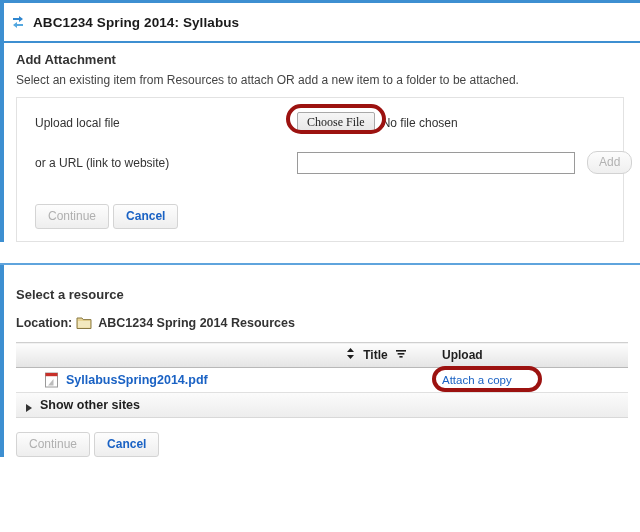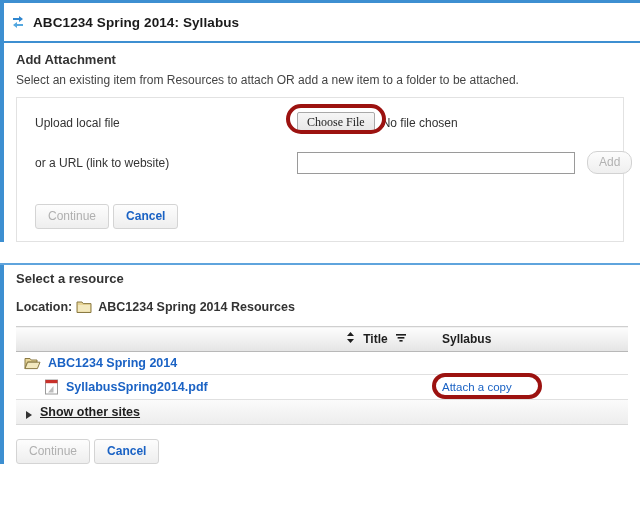--- a/index.html
+++ b/index.html
@@ -238,21 +238,20 @@
 
   .show-other {
     display: flex;
     align-items: flex-end;
     background: linear-gradient(#fbfbfb, #ededed);
     border-bottom: 1px solid #d8d8d8;
     padding: 5px 8px;
     font-size: 12.5px;
     font-weight: bold;
     color: #1e1e1e;
-    text-decoration: underline;
   }
   .tri-right {
     width: 0; height: 0;
     border-left: 6px solid #333333;
     border-top: 4px solid transparent;
     border-bottom: 4px solid transparent;
     margin-right: 8px;
     margin-left: 2px;
   }
 
@@ -300,21 +299,21 @@
     <div class="btn-row">
       <button class="btn btn-disabled">Continue</button>
       <button class="btn btn-link">Cancel</button>
     </div>
 
   </div>
 </div>
 
 <div class="divider"></div>
 
-<div class="panel" style="padding-top:6px;">
+<div class="panel" style="padding-top:22px;">
   <div class="panel-heading" style="margin-bottom:14px;">Select a resource</div>
 
   <div class="location-row">
     <span>Location:</span>
     <svg class="folder-ico" width="16" height="14" viewBox="0 0 16 14">
       <path d="M1 2 L6 2 L7.2 3.6 L15 3.6 L15 12.5 L1 12.5 Z" fill="#e8d596" stroke="#8a7a44" stroke-width="1"></path>
       <rect x="2" y="5" width="12" height="6.6" fill="#f3e9bf"></rect>
     </svg>
     <span>ABC1234 Spring 2014 Resources</span>
   </div>
@@ -327,37 +326,25 @@
             <path d="M4.5 0 L8 4 L1 4 Z" fill="#1e1e1e"></path>
             <path d="M4.5 11 L1 7 L8 7 Z" fill="#1e1e1e"></path>
           </svg>
           <span>Title</span>
           <svg class="filter-ico" width="10" height="10" viewBox="0 0 10 10">
             <rect x="0" y="1" width="10" height="1.6" fill="#1e1e1e"></rect>
             <rect x="1.6" y="4" width="6.8" height="1.6" fill="#1e1e1e"></rect>
             <rect x="3.4" y="7" width="3.2" height="1.6" fill="#1e1e1e"></rect>
           </svg>
         </th>
-        <th class="th-actions">Syllabus</th>
+        <th class="th-actions">Upload</th>
       </tr>
     </thead>
     <tbody>
 
-      <tr>
-        <td>
-          <div class="row-cell-title indent-1">
-            <svg width="17" height="14" viewBox="0 0 17 14">
-              <path d="M1 2.5 L6 2.5 L7.2 4 L13 4 L13 6 L3.5 6 L1 12.5 Z" fill="#e8d596" stroke="#8a7a44" stroke-width="1"></path>
-              <path d="M3.6 6.2 L16 6.2 L13.4 12.6 L1 12.6 Z" fill="#f3e9bf" stroke="#8a7a44" stroke-width="1"></path>
-            </svg>
-            <a class="res-link" href="#">ABC1234 Spring 2014</a>
-          </div>
-        </td>
-        <td class="actions-cell"></td>
-      </tr>
 
       <tr>
         <td>
           <div class="row-cell-title indent-2">
             <svg width="15" height="16" viewBox="0 0 15 16">
               <rect x="1.5" y="1" width="12" height="14" fill="#ffffff" stroke="#9a9a9a" stroke-width="1"></rect>
               <rect x="1.5" y="1" width="12" height="3.2" fill="#c8302a"></rect>
               <path d="M4 13.4 L9.5 13.4 L9.5 7 Z" fill="#bdbdbd"></path>
             </svg>
             <a class="res-link" href="#">SyllabusSpring2014.pdf</a>

